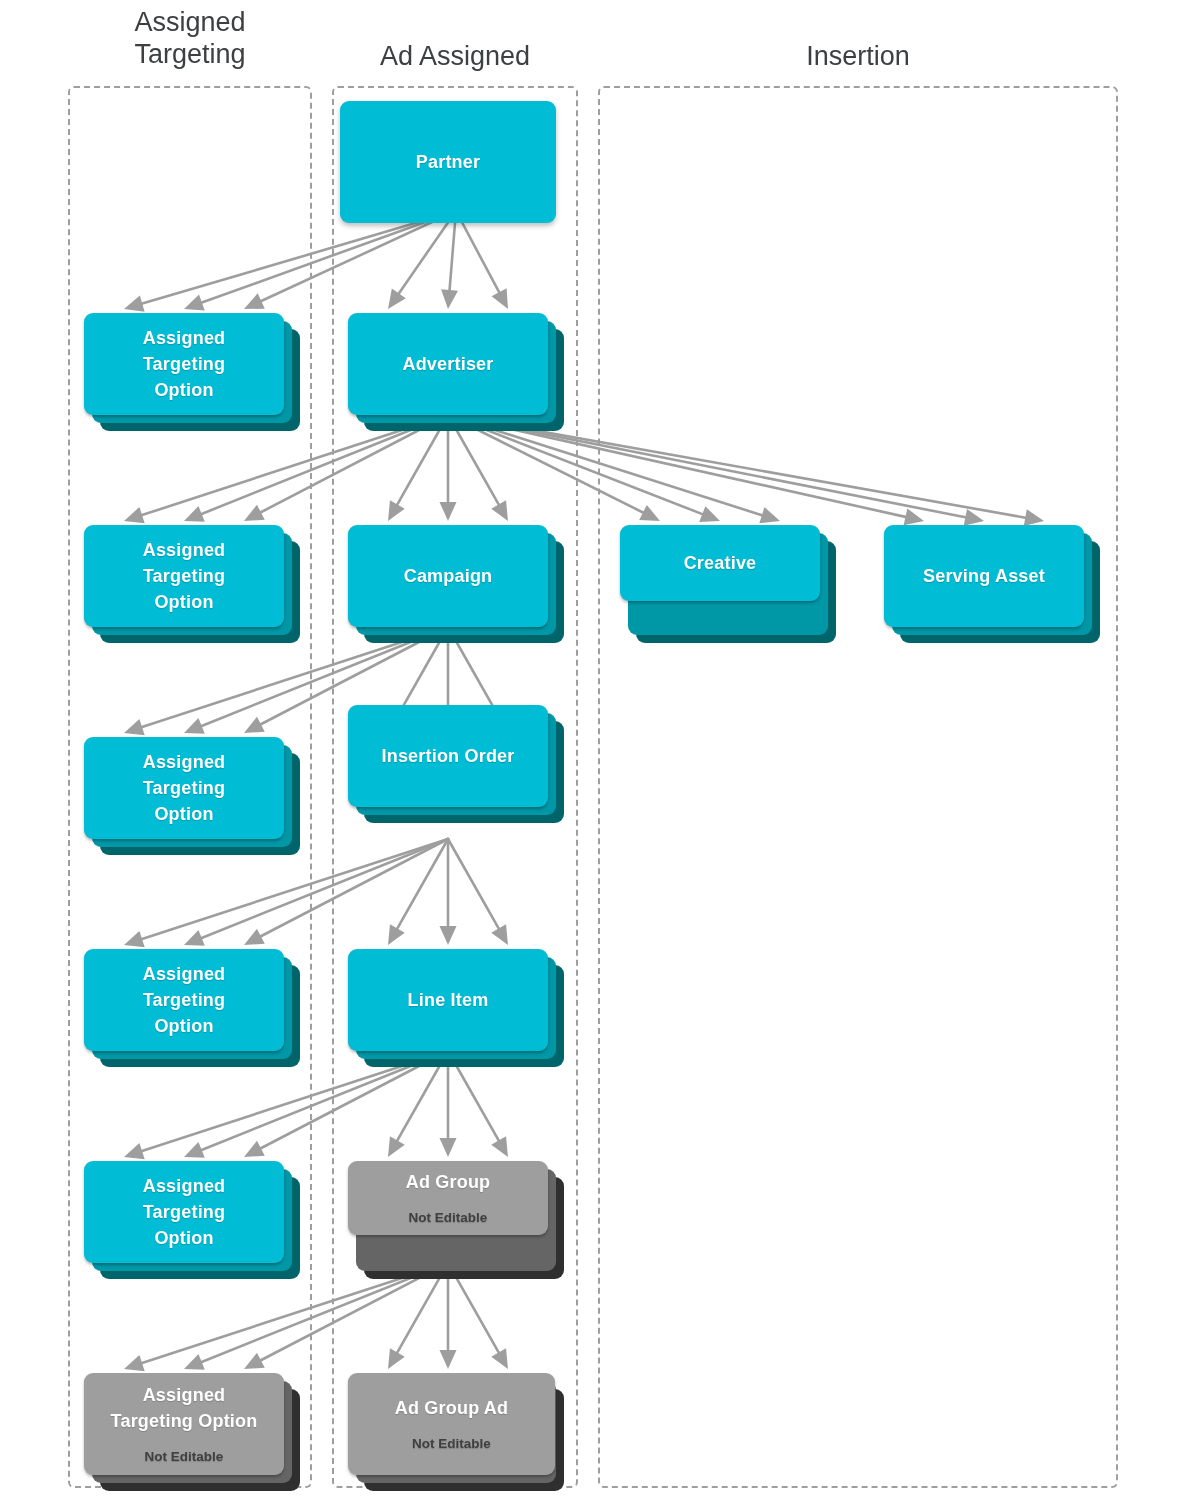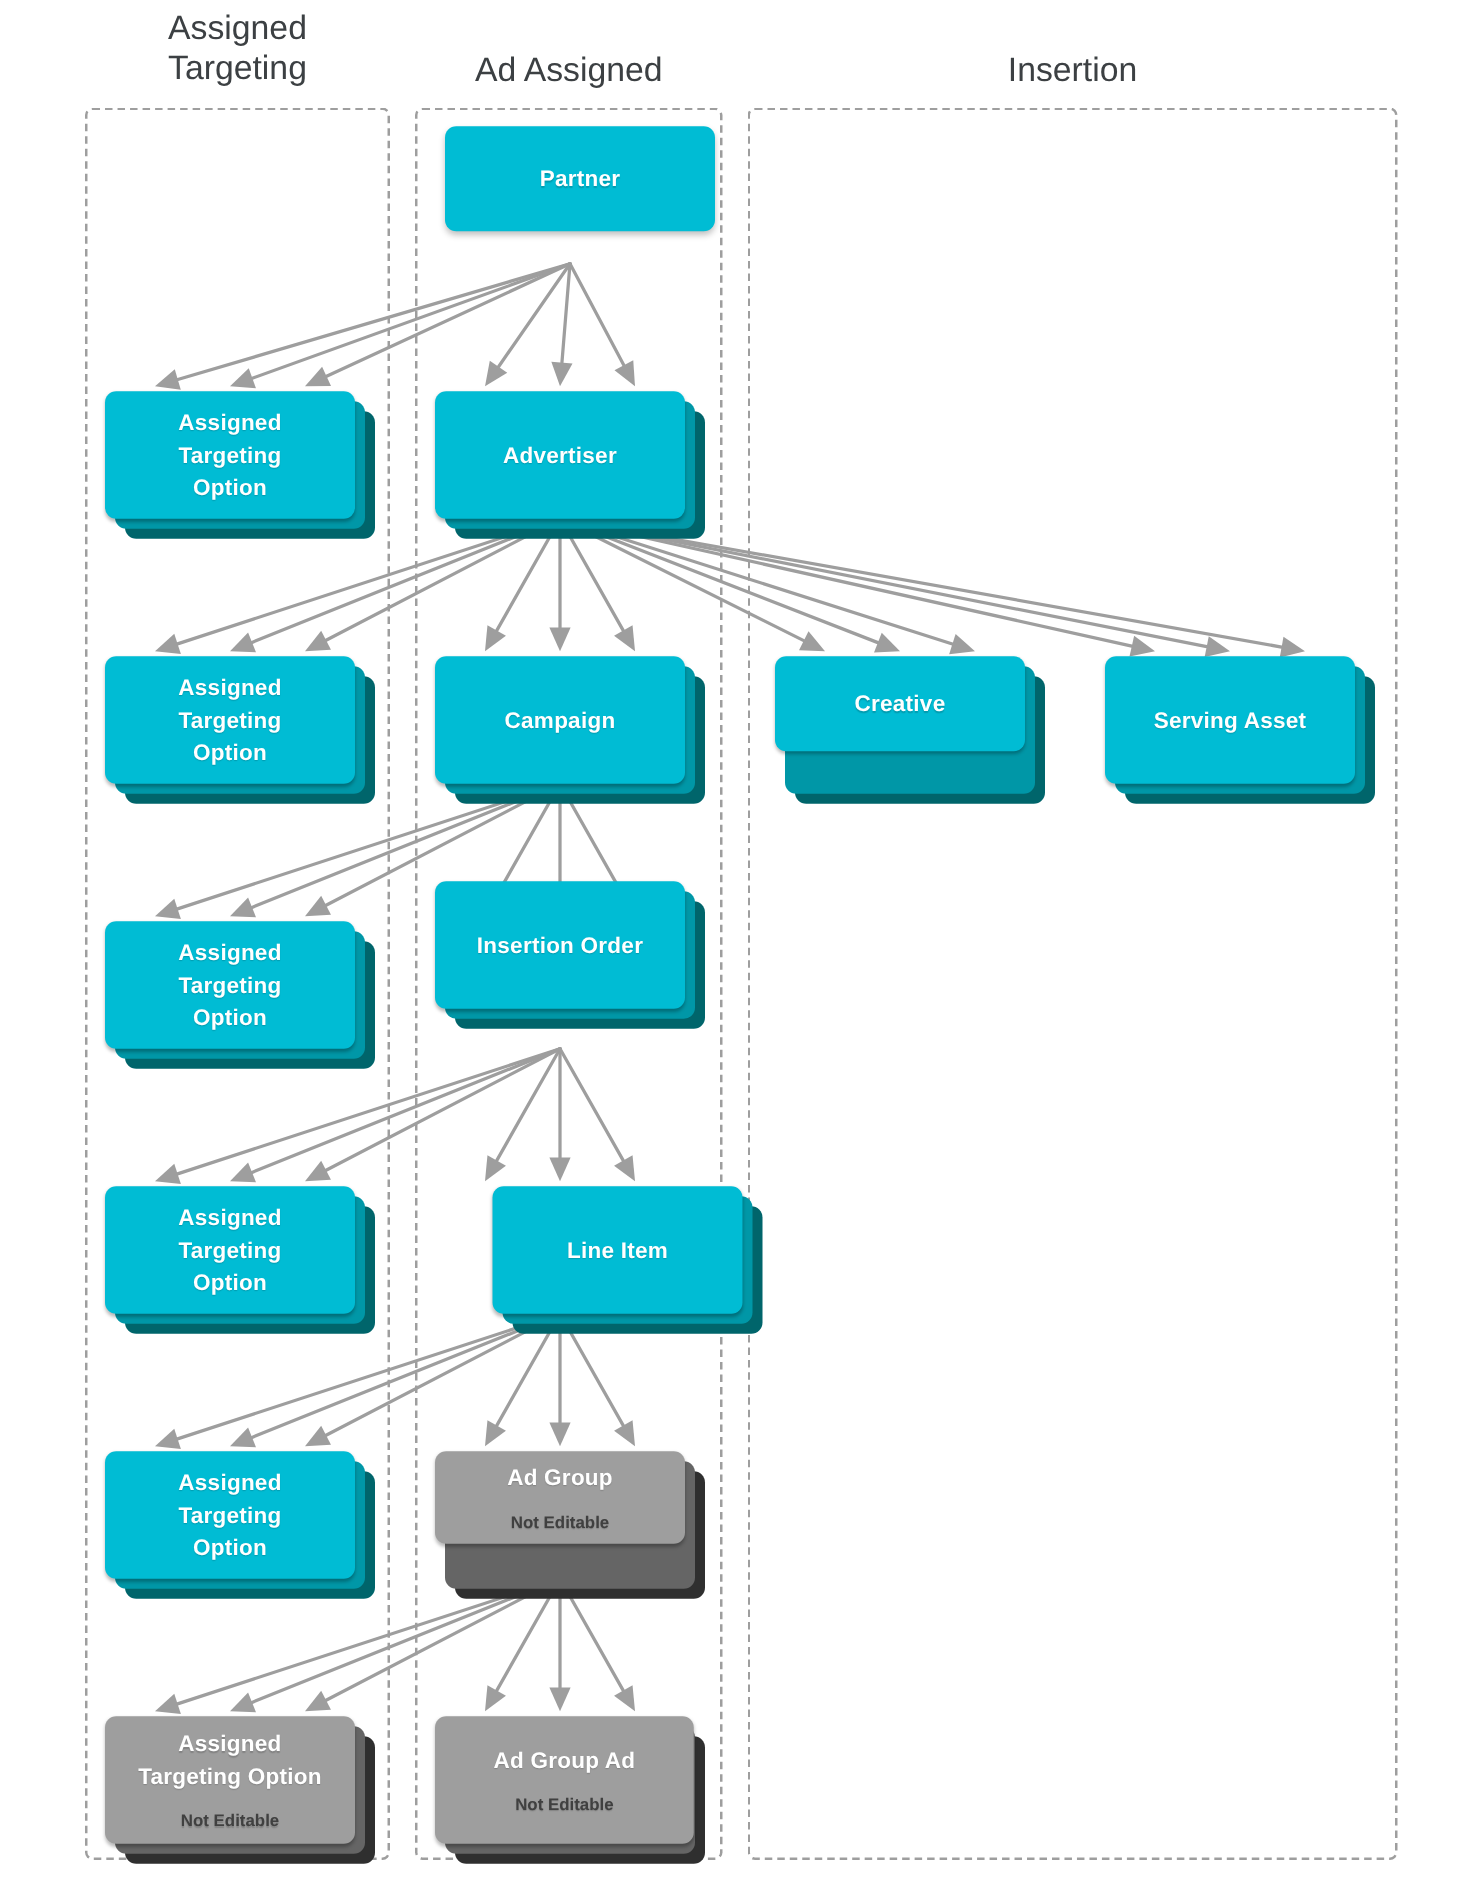--- a/index.html
+++ b/index.html
@@ -226,21 +226,21 @@
         <line x1="448" y1="1263" x2="397.35936617718363" y2="1352.4651197536423" stroke="#9e9e9e" stroke-width="2.6" stroke-linecap="round"></line>
         <polygon points="388,1369 389.9621829090762,1348.2780348849024 404.75654944529106,1356.6522046223822" fill="#9e9e9e"></polygon>
         <line x1="448" y1="1263" x2="448" y2="1350" stroke="#9e9e9e" stroke-width="2.6" stroke-linecap="round"></line>
         <polygon points="448,1369 439.5,1350 456.5,1350" fill="#9e9e9e"></polygon>
         <line x1="448" y1="1263" x2="498.64063382281637" y2="1352.4651197536423" stroke="#9e9e9e" stroke-width="2.6" stroke-linecap="round"></line>
         <polygon points="508,1369 491.24345055470894,1356.6522046223822 506.0378170909238,1348.2780348849024" fill="#9e9e9e"></polygon>
       </g>
     </svg>
 
   <div id="nodes">
-      <div class="node cyan single" style="left: 356px; top: 101px; width: 216px; height: 84px;">
+      <div class="node cyan single" style="left: 340px; top: 101px; width: 216px; height: 122px;">
         <div class="card">
           <div class="node-label">Partner</div>
         </div>
       </div>
       <div class="node cyan" style="left: 84px; top: 313px; width: 200px; height: 102px;">
         <div class="stack-back" style="left: 16px; top: 16px; width: 200px; height: 102px;"></div>
         <div class="stack-mid" style="left: 8px; top: 8px; width: 200px; height: 102px;"></div>
         <div class="card">
           <div class="node-label">Assigned
 Targeting
@@ -302,21 +302,21 @@
       </div>
       <div class="node cyan" style="left: 84px; top: 949px; width: 200px; height: 102px;">
         <div class="stack-back" style="left: 16px; top: 16px; width: 200px; height: 102px;"></div>
         <div class="stack-mid" style="left: 8px; top: 8px; width: 200px; height: 102px;"></div>
         <div class="card">
           <div class="node-label">Assigned
 Targeting
 Option</div>
         </div>
       </div>
-      <div class="node cyan" style="left: 348px; top: 949px; width: 200px; height: 102px; margin-left: 46px;">
+      <div class="node cyan" style="left: 348px; top: 949px; width: 200px; height: 102px;">
         <div class="stack-back" style="left: 16px; top: 16px; width: 200px; height: 102px;"></div>
         <div class="stack-mid" style="left: 8px; top: 8px; width: 200px; height: 102px;"></div>
         <div class="card">
           <div class="node-label">Line Item</div>
         </div>
       </div>
       <div class="node cyan" style="left: 84px; top: 1161px; width: 200px; height: 102px;">
         <div class="stack-back" style="left: 16px; top: 16px; width: 200px; height: 102px;"></div>
         <div class="stack-mid" style="left: 8px; top: 8px; width: 200px; height: 102px;"></div>
         <div class="card">

